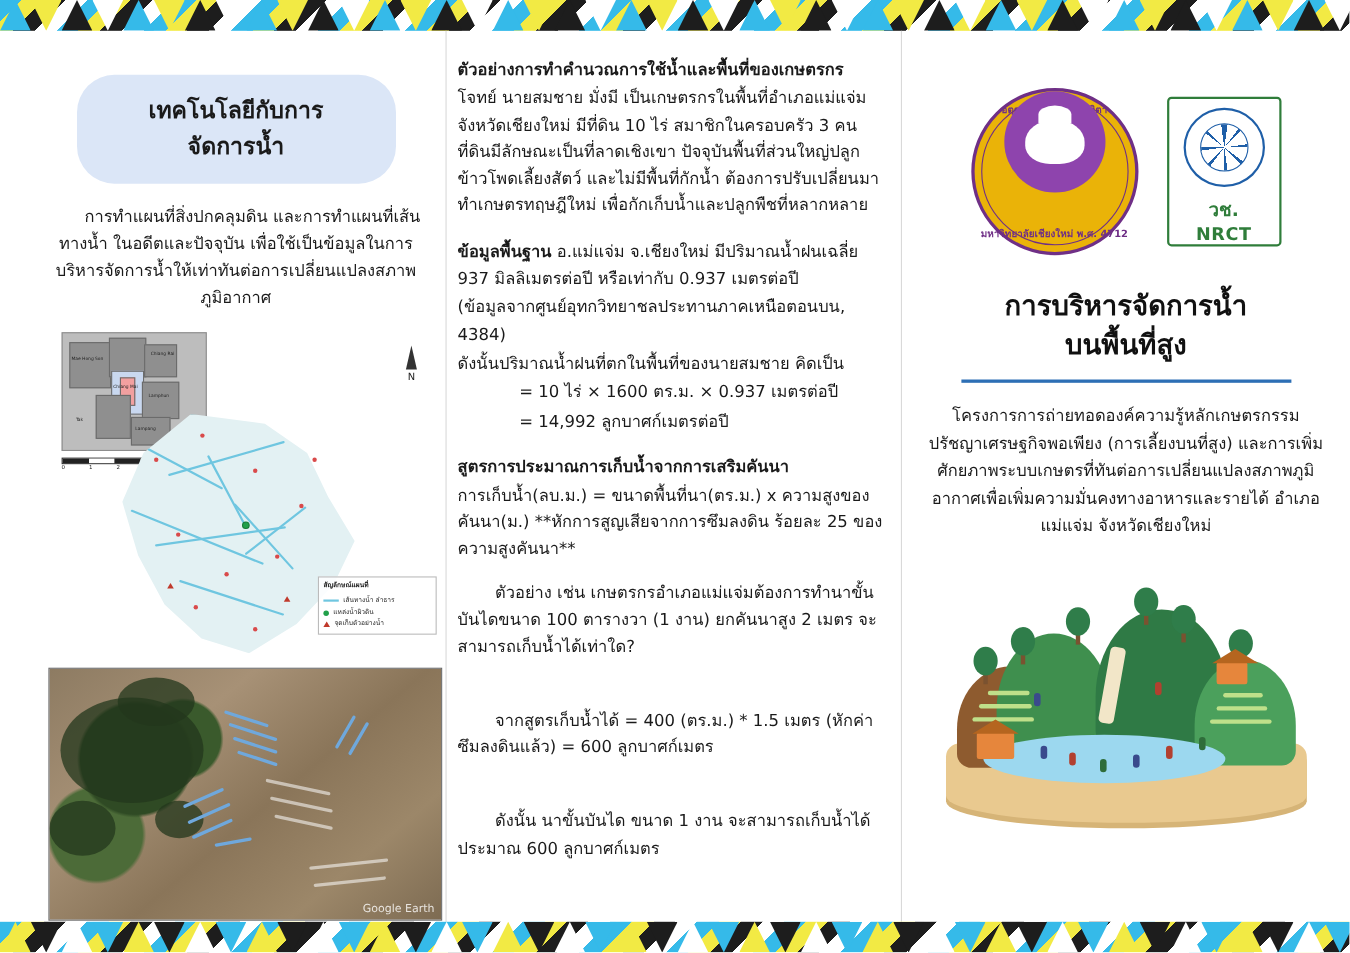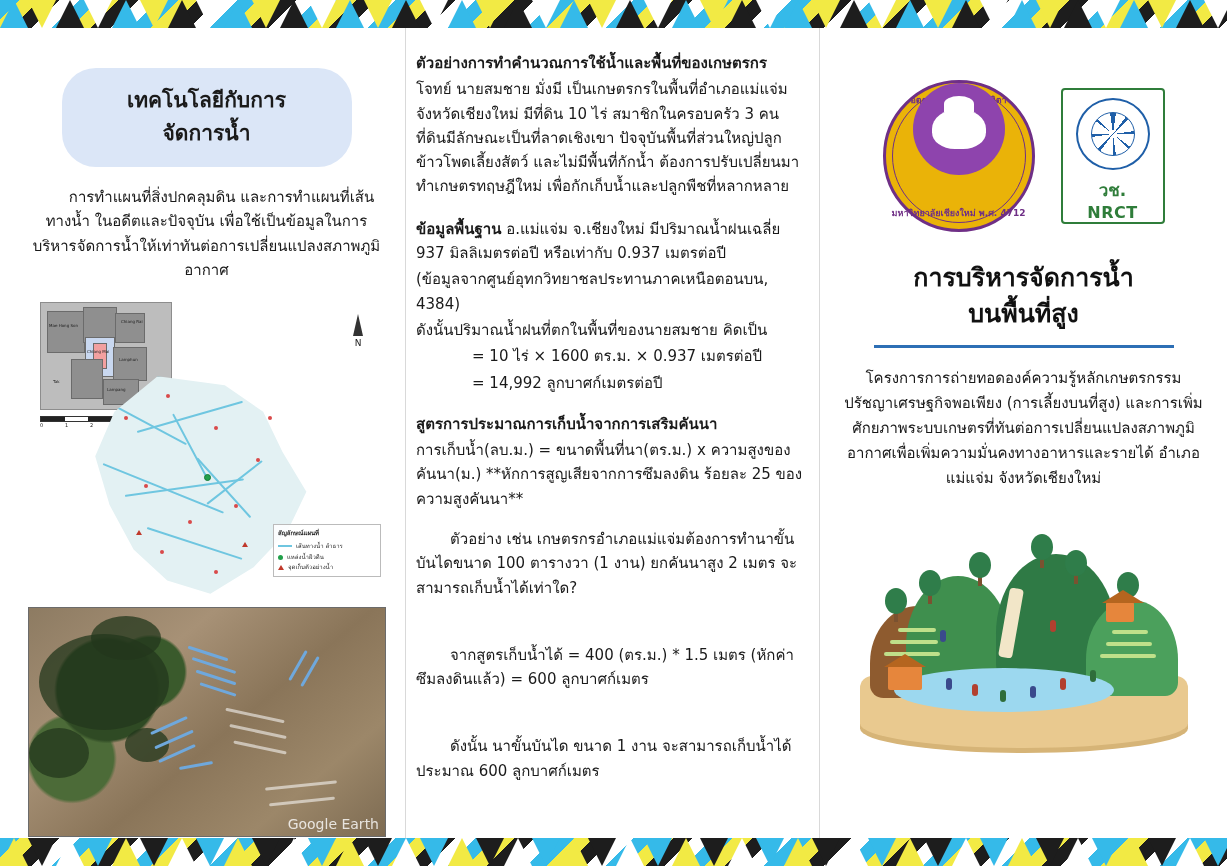--- a/index.html
+++ b/index.html
@@ -38,21 +38,21 @@
   }
   .tri.down { clip-path: polygon(0 0, 100% 0, 50% 100%); }
 
   
   .cols {
     position: absolute;
     top: 28px; left: 0;
     width: 1227px; height: 810px;
     display: flex;
   }
-  .col-left  { width: 405px; position: relative; padding: 18px 20px 0 28px; }
+  .col-left  { width: 405px; position: relative; padding: 18px 20px 0 44px; }
   .col-mid   { width: 415px; position: relative; padding: 24px 14px 0 10px;
                border-left: 1px solid #d9d9d9; border-right: 1px solid #d9d9d9; }
   .col-right { width: 407px; position: relative; padding: 18px 22px 0 22px; }
 
   
   .title-pill {
     margin: 22px auto 0 auto;
     width: 290px;
     background: #dbe6f7;
     border-radius: 34px;
@@ -161,21 +161,21 @@
     height: 3px; border-radius: 2px;
   }
   .aerial .bluemark {
     position: absolute; background: #6fa8dc; height: 3px; border-radius: 2px;
   }
   .aerial .dark {
     position: absolute; background: rgba(35,55,28,0.75); border-radius: 50%;
   }
   .aerial .credit {
     position: absolute; right: 6px; bottom: 4px;
-    font-size: 14px; color: rgba(255,255,255,0.8);
+    font-size: 10px; color: rgba(255,255,255,0.8);
   }
 
   
   .h-sec {
     font-size: 15px; font-weight: bold; color: #1a1a1a; line-height: 1.55;
   }
   .p-sec {
     font-size: 15px; color: #1a1a1a; line-height: 1.62; margin-top: 2px;
   }
   .blk { margin-bottom: 18px; }

